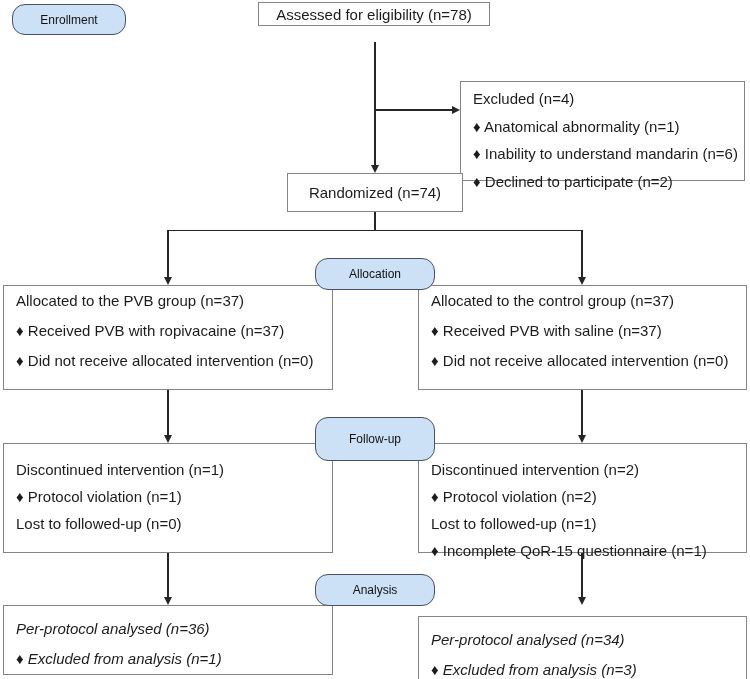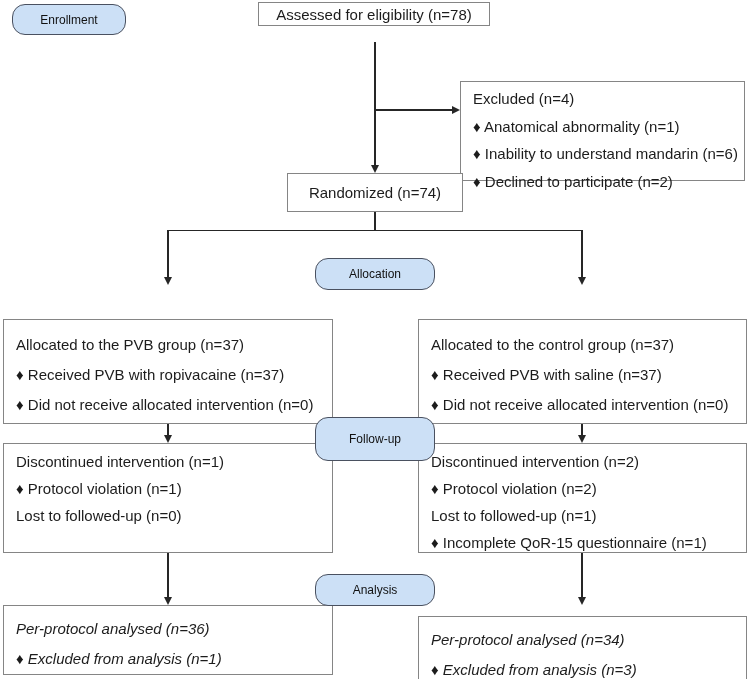--- a/index.html
+++ b/index.html
@@ -55,23 +55,23 @@
     width:0;height:0;
     border-top:4.5px solid transparent;
     border-bottom:4.5px solid transparent;
     border-left:8px solid #262626;
     z-index:1;
   }
   
   .excluded-box .line{line-height:27.5px;}
   .excluded-box{padding-top:3px;}
   .alloc-box .line{line-height:30px;}
-  .alloc-box{padding-top:10px;margin-top:34px;}
+  .alloc-box{}
   .fu-box .line{line-height:27px;}
-  .fu-box{padding-top:4px;}
+  .fu-box{padding-top:12px;}
   .an-box .line{line-height:30px;font-style:italic;}
   .an-box{padding-top:8px;}
 </style>
 </head>
 <body>
 
 <div id="canvas">
 
   <div class="stage-pill" style="left:12px;top:4px;width:114px;height:31px;">Enrollment</div>
   <div class="stage-pill" style="left:315px;top:258px;width:120px;height:32px;">Allocation</div>

